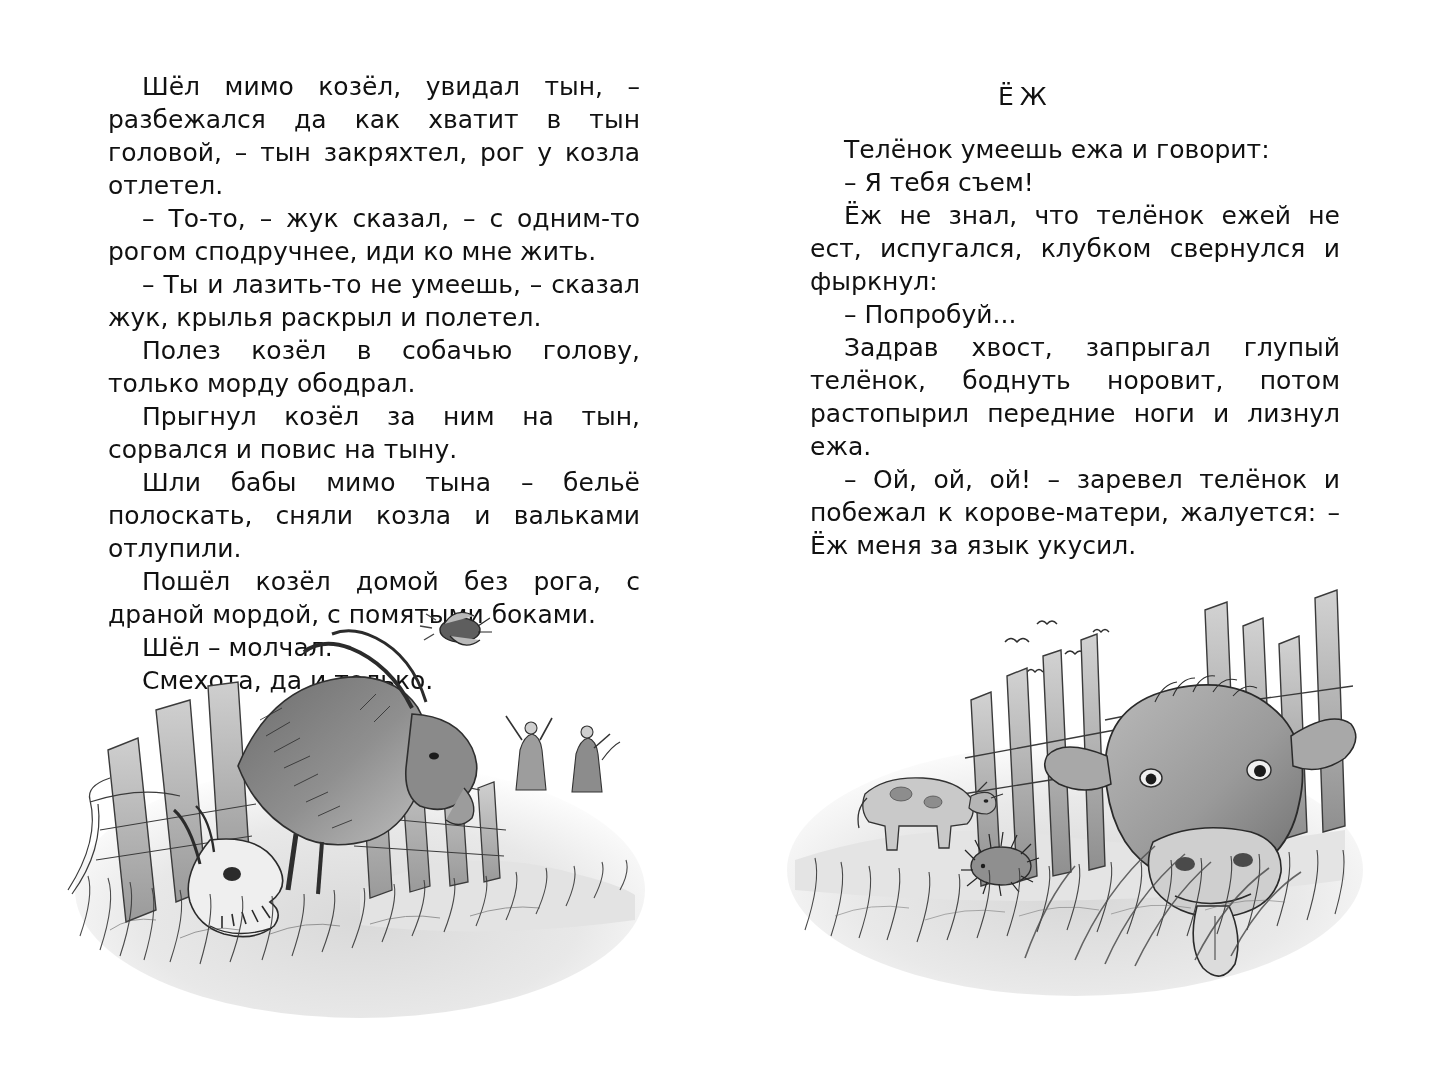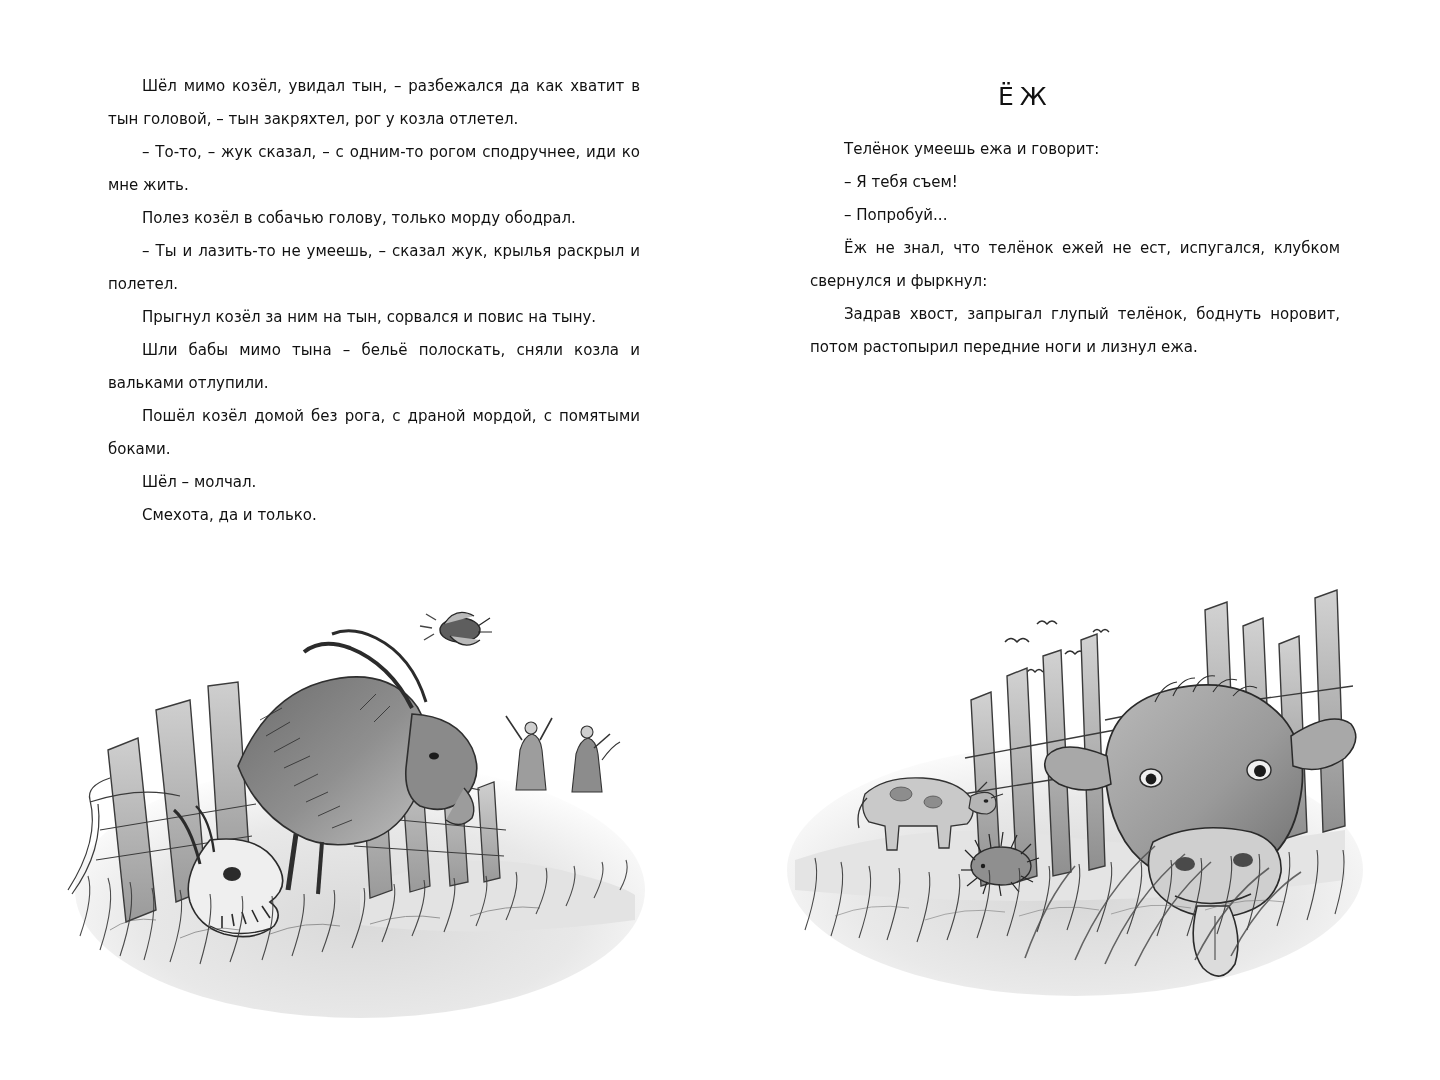--- a/index.html
+++ b/index.html
@@ -35,21 +35,21 @@
   }
   .story-title {
     font-size: 25px;
     letter-spacing: 6px;
     margin: 12px 0 22px 0;
     text-align: left;
     padding-left: 188px;
     font-weight: 400;
   }
   .text-block {
-    font-size: 15px;
+    font-size: 25px;
     line-height: 33px;
     text-align: justify;
     text-justify: inter-word;
     -webkit-hyphens: none;
     hyphens: none;
   }
   .para {
     margin: 0;
     text-indent: 34px;
     text-align: justify;
@@ -75,38 +75,39 @@
 </style>
 </head>
 <body>
 
 <div class="spread">
 
   <div class="page page-left">
     <div class="text-block">
       <p class="para">Шёл мимо козёл, увидал тын, – разбежался да как хватит в тын головой, – тын закряхтел, рог у козла отлетел.</p>
       <p class="para">– То-то, – жук сказал, – с одним-то рогом сподручнее, иди ко мне жить.</p>
+      <p class="para">– Ты и лазить-то не умеешь, – сказал жук, крылья раскрыл и полетел.</p>
       <p class="para">Полез козёл в собачью голову, только морду ободрал.</p>
-      <p class="para">– Ты и лазить-то не умеешь, – сказал жук, крылья раскрыл и полетел.</p>
       <p class="para">Прыгнул козёл за ним на тын, сорвался и повис на тыну.</p>
       <p class="para">Шли бабы мимо тына – бельё полоскать, сняли козла и вальками отлупили.</p>
       <p class="para">Пошёл козёл домой без рога, с драной мордой, с помятыми боками.</p>
       <p class="para">Шёл – молчал.</p>
       <p class="para">Смехота, да и только.</p>
     </div>
   </div>
 
   <div class="page page-right">
     <h1 class="story-title">ЁЖ</h1>
     <div class="text-block">
       <p class="para">Телёнок умеешь ежа и говорит:</p>
       <p class="para">– Я тебя съем!</p>
+      <p class="para">Ёж не знал, что телёнок ежей не ест, испугался, клубком свернулся и фыркнул:</p>
       <p class="para">– Попробуй...</p>
-      <p class="para">Ёж не знал, что телёнок ежей не ест, испугался, клубком свернулся и фыркнул:</p>
       <p class="para">Задрав хвост, запрыгал глупый телёнок, боднуть норовит, потом растопырил передние ноги и лизнул ежа.</p>
+      <p class="para">– Ой, ой, ой! – заревел телёнок и побежал к корове-матери, жалуется: – Ёж меня за язык укусил.</p>
     </div>
   </div>
 
   <div class="illustration illo-left">
     <svg viewBox="0 0 600 430" xmlns="http://www.w3.org/2000/svg">
       <defs>
         <radialGradient id="gLeftGround" cx="50%" cy="62%" r="62%">
           <stop offset="0%" stop-color="#d9d9d9"></stop>
           <stop offset="62%" stop-color="#e8e8e8"></stop>
           <stop offset="100%" stop-color="#ffffff"></stop>

